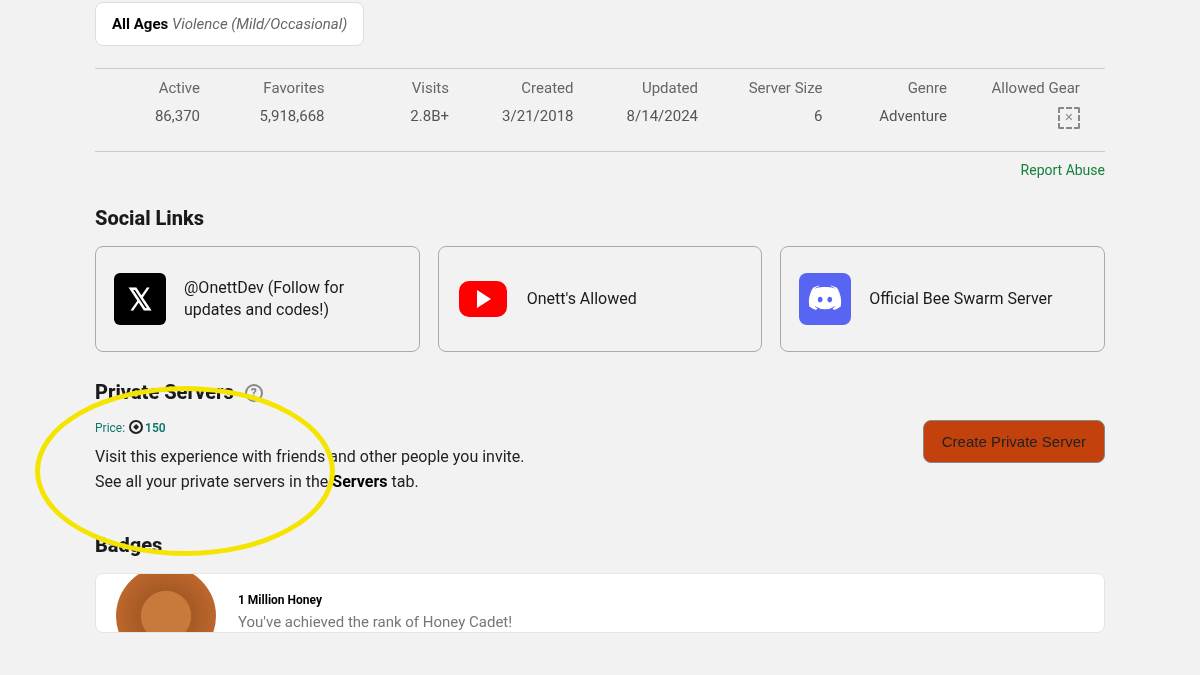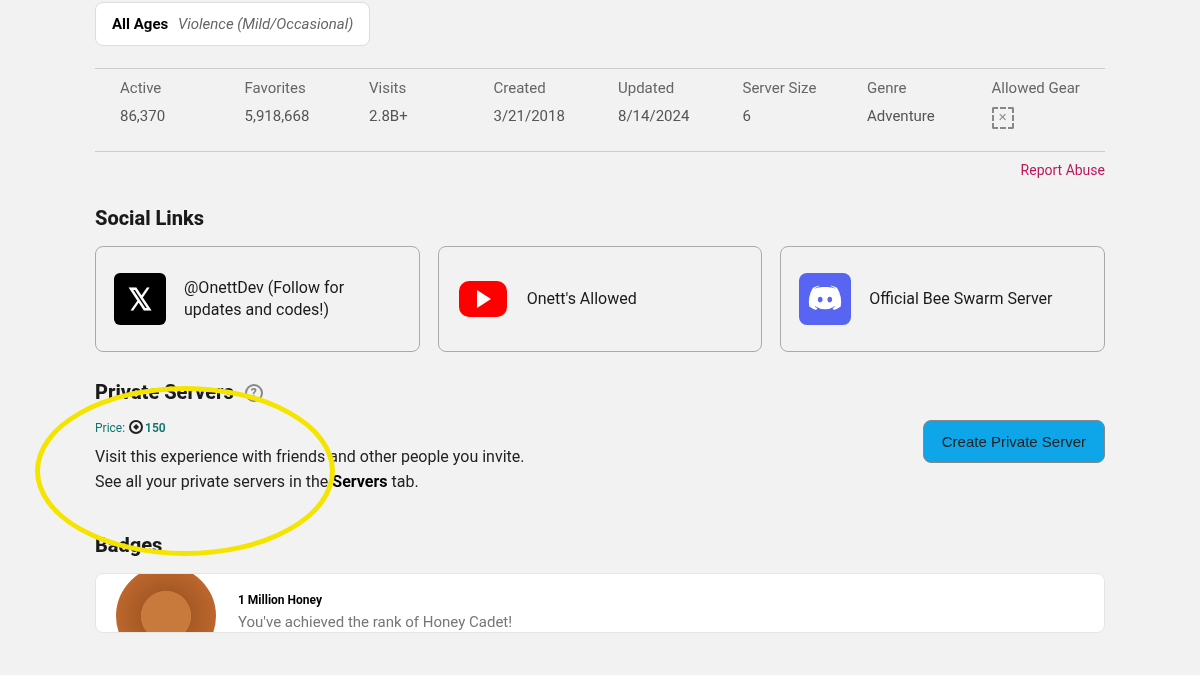--- a/index.html
+++ b/index.html
@@ -18,31 +18,31 @@
   .rating-tags {
     display: inline-block;
     background: #fff;
     border: 1px solid #ddd;
     border-radius: 8px;
     padding: 12px 16px;
     margin-left: 5px;
     margin-top: 2px;
     font-size: 15px;
   }
-  .rating-tags .bold { font-weight: 700; color: #000; margin-right: 6px; }
+  .rating-tags .bold { font-weight: 700; color: #000; }
   .rating-tags .light { color: #666; font-style: italic; }
   hr.sep { border: none; border-top: 1px solid #ccc; margin: 22px 5px 10px 5px; }
   hr.sep2 { border: none; border-top: 1px solid #ccc; margin: 18px 5px 10px 5px; }
 
   .stats-row {
     display: flex;
     justify-content: space-between;
     padding: 0 30px;
   }
-  .stat { text-align: left; min-width: 80px; }
+  .stat { text-align: right; min-width: 80px; }
   .stat .label { font-size: 15px; color: #666; margin-bottom: 10px; }
   .stat .value { font-size: 15px; color: #555; }
 
   .gear-icon {
     display: inline-block;
     width: 22px; height: 22px;
     border: 2px dashed #888;
     border-radius: 2px;
     position: relative;
   }
@@ -54,21 +54,21 @@
     font-size: 11px;
     color: #888;
   }
 
   .report-abuse {
     text-align: right;
     padding-right: 5px;
     margin-top: 6px;
   }
   .report-abuse a {
-    color: #be185d;
+    color: #15803d;
     font-size: 14px;
     text-decoration: none;
     cursor: pointer;
   }
 
   h2.section-title {
     font-size: 20px;
     font-weight: 800;
     color: #1a1a1a;
     margin: 28px 0 16px 5px;
@@ -143,21 +143,21 @@
     content: "";
     position: absolute; top: 2px; left: 2px; right: 2px; bottom: 2px;
     background: #222;
     clip-path: polygon(50% 0, 100% 50%, 50% 100%, 0 50%);
   }
   .ps-desc { font-size: 16px; color: #222; line-height: 1.55; }
   .ps-desc .servers-link { font-weight: 700; color: #000; }
 
   .btn {
     border: 1px solid #888;
-    background: #0ea5e9;
+    background: #c2410c;
     border-radius: 8px;
     padding: 12px 18px;
     font-size: 15px;
     color: #222;
     cursor: pointer;
   }
 
   .badges-section h2 { margin-top: 38px; }
   .badge-card {
     background: #fff;

